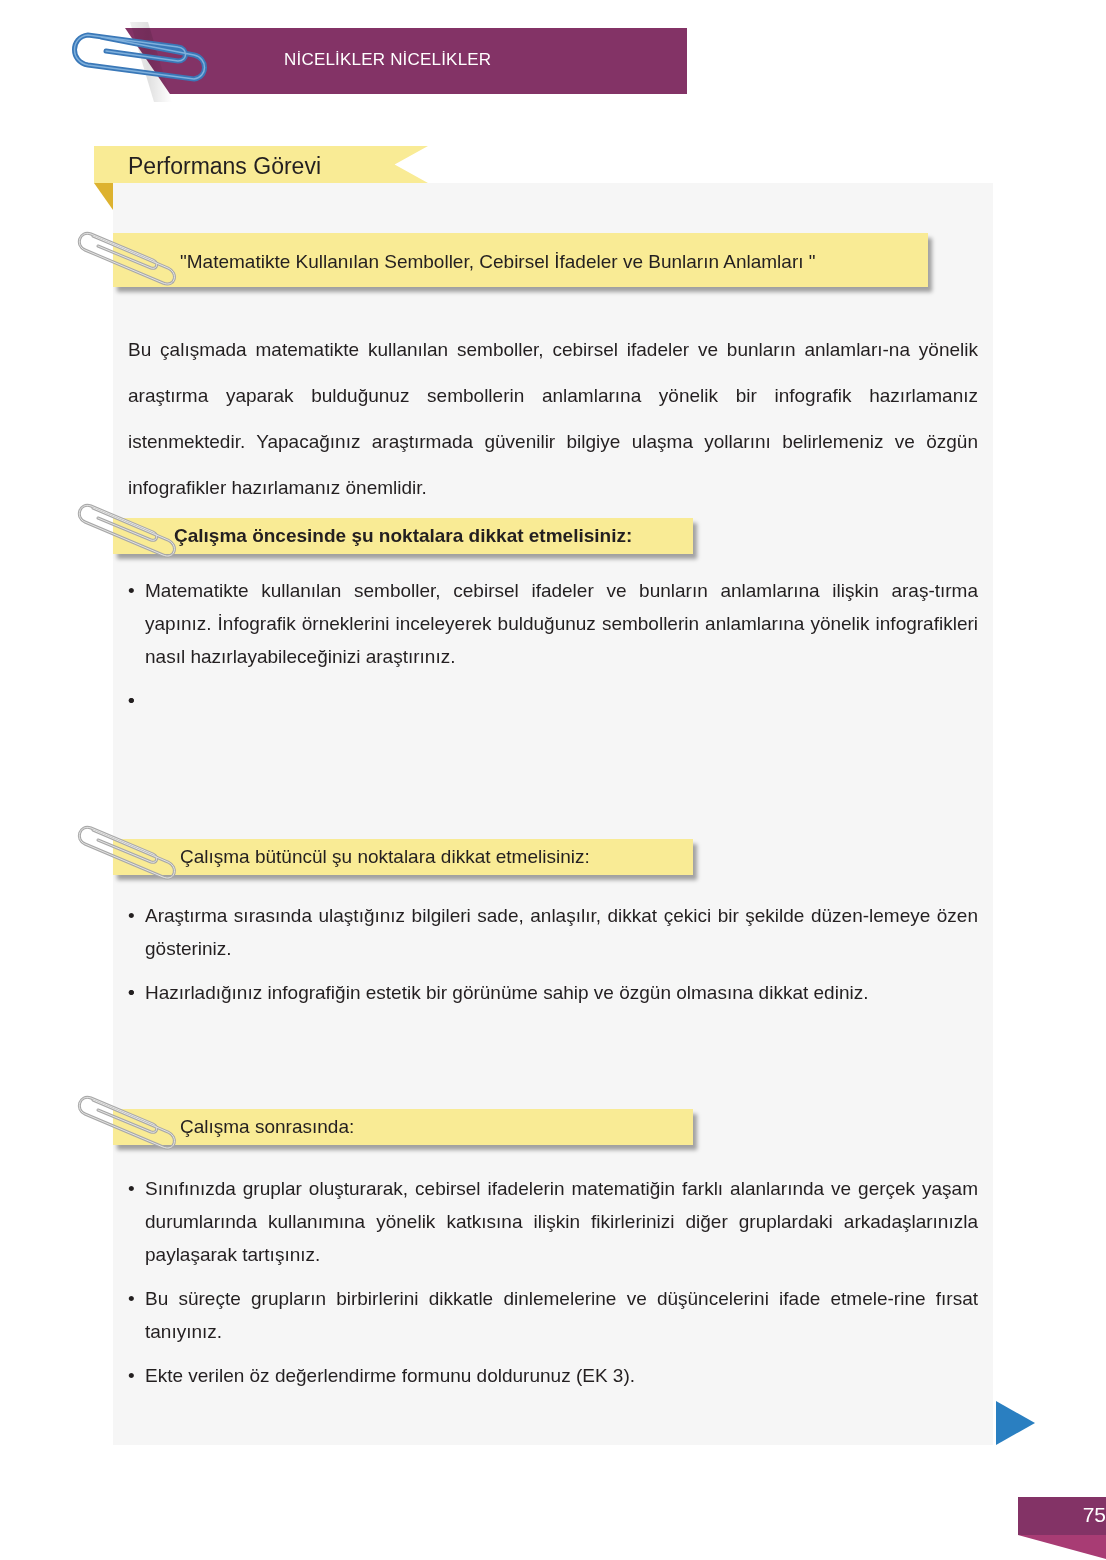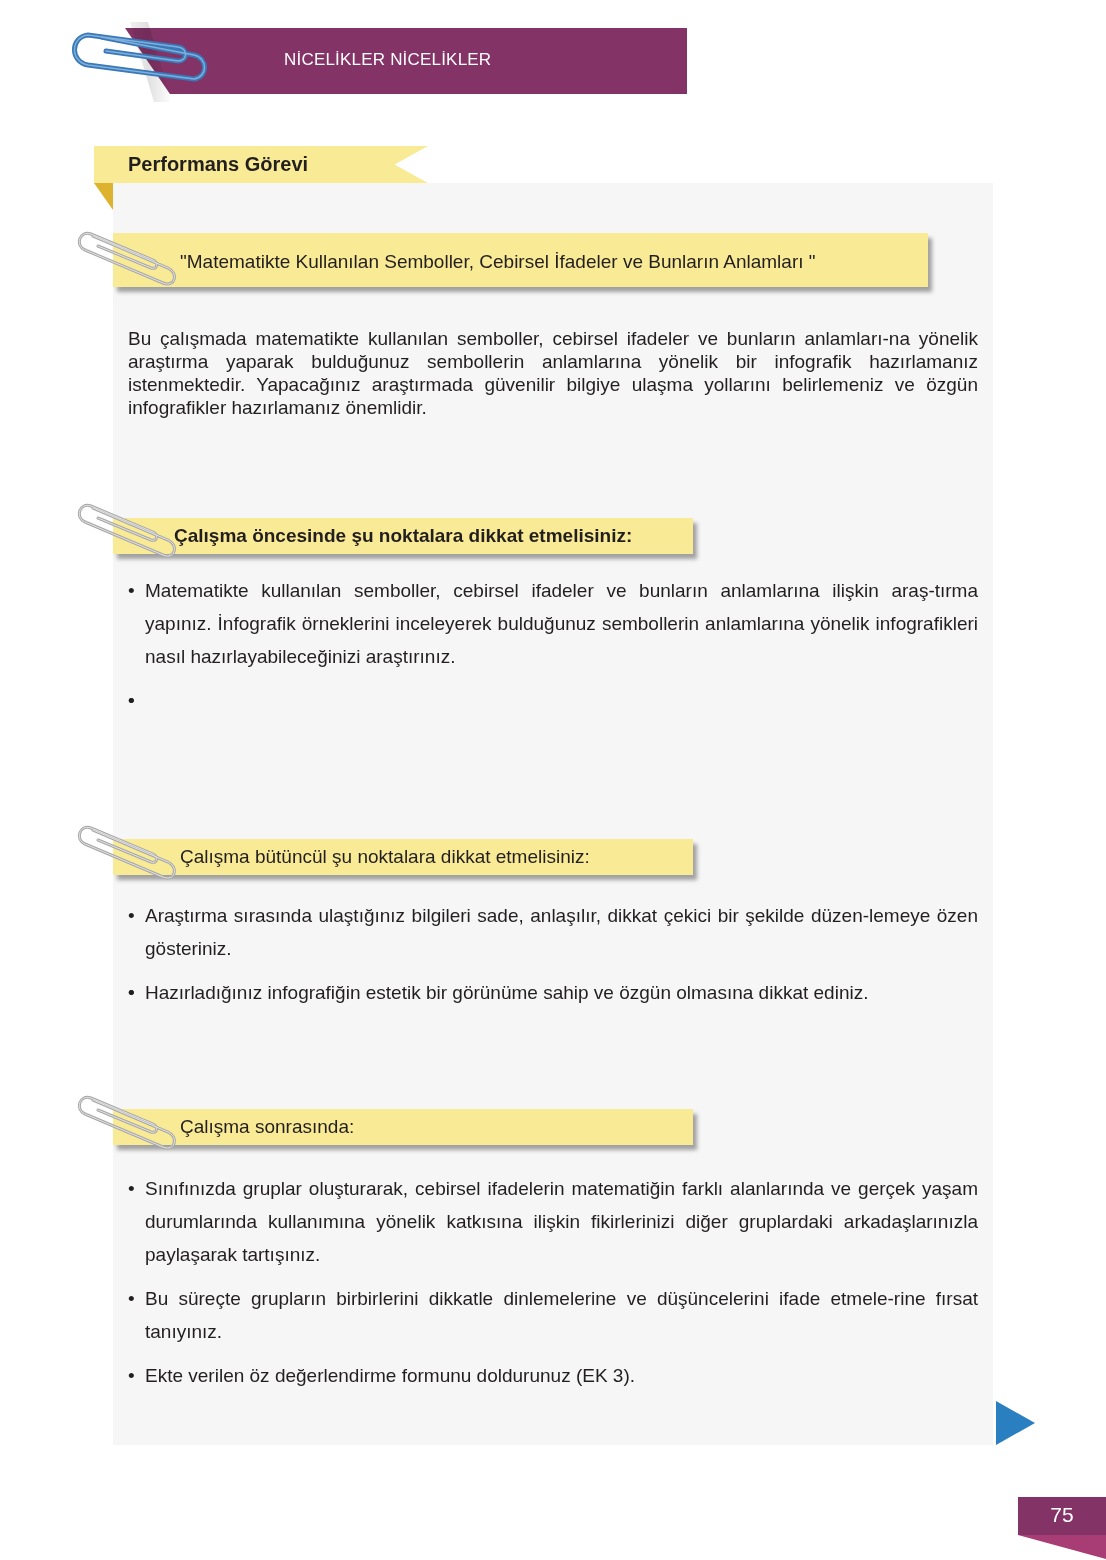--- a/index.html
+++ b/index.html
@@ -5,38 +5,38 @@
     html, body { margin:0; padding:0; }
     body { width:1106px; height:1560px; background:#ffffff; position:relative; overflow:hidden; font-family:"Liberation Sans", sans-serif; color:#231f20; }
 
     .header-band { position:absolute; left:125px; top:28px; width:562px; height:66px; background:#833366; clip-path:polygon(0 0, 100% 0, 100% 100%, 8% 100%); }
     .header-shadow { position:absolute; left:112px; top:22px; width:60px; height:80px; background:linear-gradient(90deg, rgba(0,0,0,0) 0%, rgba(0,0,0,0.12) 60%, rgba(0,0,0,0) 100%); clip-path:polygon(30% 0, 60% 0, 100% 100%, 70% 100%); }
     .header-title { position:absolute; left:284px; top:50px; font-size:17px; color:#ffffff; letter-spacing:0.2px; }
     .clip-blue { position:absolute; left:66px; top:25px; width:150px; height:60px; }
 
     .ribbon { position:absolute; left:94px; top:146px; width:334px; height:37px; background:#f9eb95; clip-path:polygon(0 0, 100% 0, 90% 50%, 100% 100%, 0 100%); }
     .ribbon-fold { position:absolute; left:94px; top:183px; width:19px; height:27px; background:#ddb22f; clip-path:polygon(0 0, 100% 0, 100% 100%); }
-    .ribbon-label { position:absolute; left:128px; top:153px; font-size:20px; font-weight:bold; color:#231f20; }
+    .ribbon-label { position:absolute; left:128px; top:153px; font-size:23px; font-weight:normal; color:#231f20; }
 
     .panel { position:absolute; left:113px; top:183px; width:880px; height:1262px; background:#f6f6f6; }
 
     .note { position:absolute; background:#f9eb95; box-shadow:4px 5px 4px rgba(0,0,0,0.35); }
     .note-text { position:absolute; font-size:19px; color:#231f20; white-space:nowrap; }
     .clip-grey { position:absolute; width:110px; height:60px; }
 
-    .para { position:absolute; left:128px; width:850px; font-size:19px; line-height:23px; text-align:justify; color:#231f20; }
+    .para { position:absolute; left:128px; width:850px; font-size:19px; line-height:46px; text-align:justify; color:#231f20; }
     .bullets { position:absolute; left:128px; width:850px; font-size:19px; line-height:33px; color:#231f20; margin:0; padding:0; list-style:none; }
     .bullets li { position:relative; padding-left:17px; text-align:justify; margin-bottom:11px; }
     .bullets li .dot { position:absolute; left:0; top:0; }
 
     .next-arrow { position:absolute; left:996px; top:1401px; width:0; height:0; border-top:22px solid transparent; border-bottom:22px solid transparent; border-left:39px solid #2a7fc1; }
 
     .page-box { position:absolute; left:1018px; top:1497px; width:88px; height:38px; background:#833366; }
     .page-tail { position:absolute; left:1018px; top:1535px; width:88px; height:24px; background:#a83c74; clip-path:polygon(0 0, 100% 0, 100% 100%); }
-    .page-num { position:absolute; left:1018px; top:1503px; width:88px; text-align:center; font-size:21px; color:#ffffff; }
+    .page-num { position:absolute; left:1018px; top:1503px; width:88px; text-align:right; font-size:21px; color:#ffffff; }
   </style>
 </head>
 <body>
 
 <div class="header-band"></div>
 <div class="header-shadow"></div>
 <div class="header-title">NİCELİKLER NİCELİKLER</div>
 <svg class="clip-blue" viewBox="0 0 150 60">
   <path d="M35 12 L128 30 C142 33 142 52 128 54 L22 40 C4 37 4 12 22 10 L112 22 C122 23 122 36 112 36 L40 26" fill="none" stroke="#3a78b8" stroke-width="5" stroke-linecap="round"></path>
   <path d="M35 12 L128 30 C142 33 142 52 128 54 L22 40 C4 37 4 12 22 10 L112 22 C122 23 122 36 112 36 L40 26" fill="none" stroke="#7fb0dc" stroke-width="1.5" stroke-linecap="round"></path>

